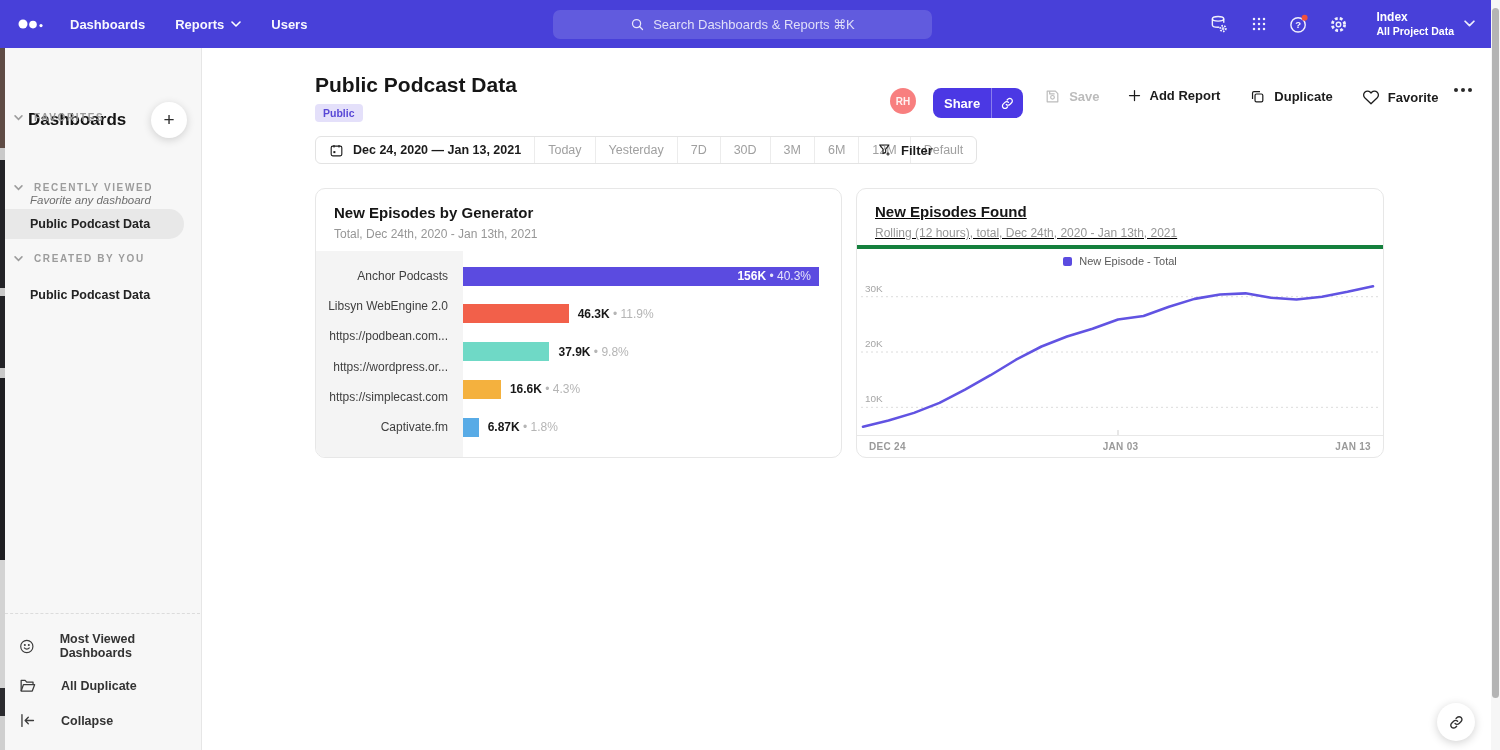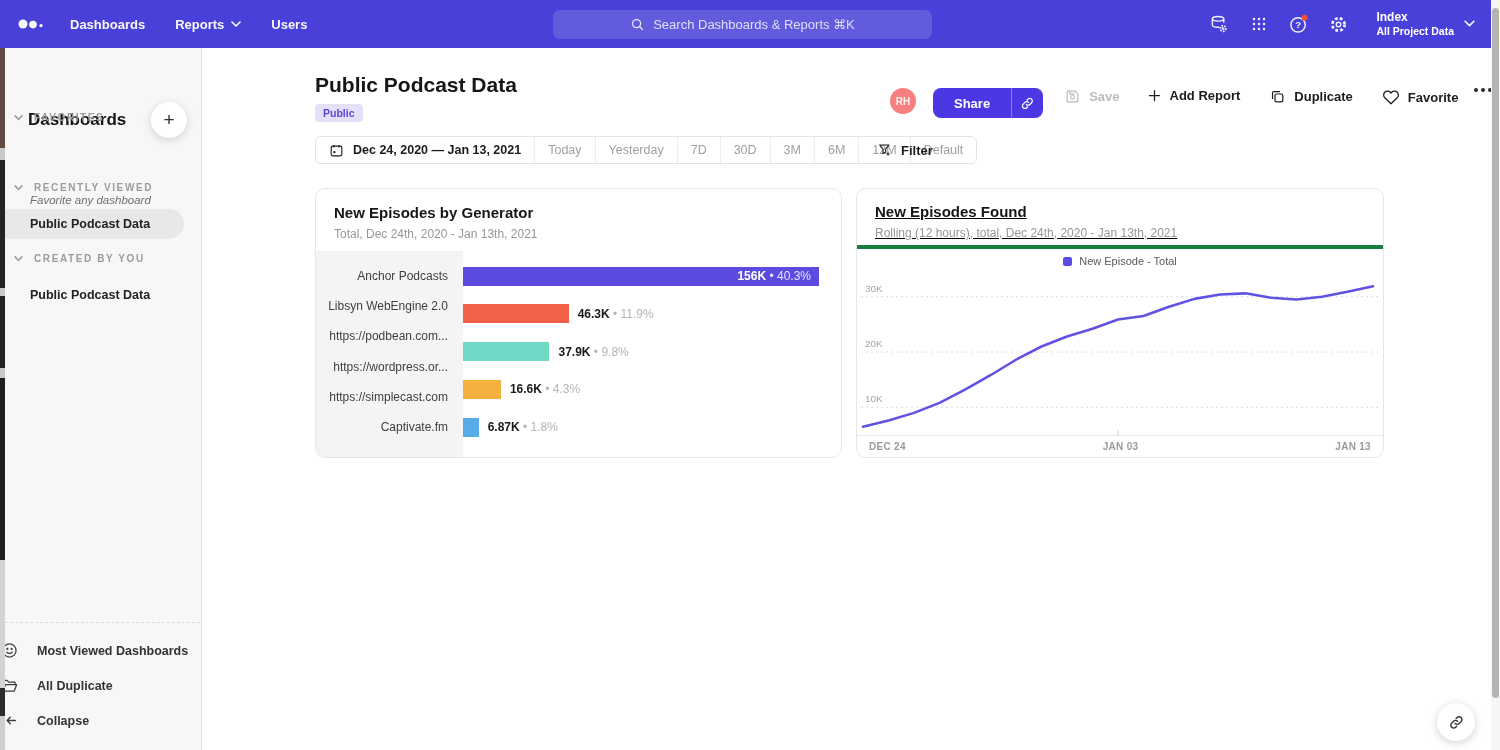--- a/index.html
+++ b/index.html
@@ -35,33 +35,33 @@
     background:#fff; box-shadow:0 2px 8px rgba(0,0,0,.16); display:flex; align-items:center;
     justify-content:center; font-size:19px; color:#2e2e2e; cursor:pointer; font-weight:400; }
   .sb-sec { position:absolute; left:14px; display:flex; align-items:center; gap:11px;
     font-size:10px; font-weight:700; letter-spacing:1.6px; color:#9c9c9c; cursor:pointer; }
   .sb-empty { position:absolute; left:30px; font-style:italic; font-size:11.5px; color:#6e6e6e; }
   .sb-item { position:absolute; left:5px; right:17px; height:30px; display:flex; align-items:center;
     padding-left:25px; font-size:12.5px; font-weight:700; color:#232323; cursor:pointer; }
   .sb-item.hl { background:#e8e8e8; border-radius:0 17px 17px 0; }
   .sb-footer { position:absolute; left:0; right:1px; bottom:0; padding:10px 0 12px;
     border-top:1px dashed #dcdcdc; }
-  .sb-foot-item { display:flex; align-items:center; gap:18px; padding:8px 0 8px 0;
+  .sb-foot-item { display:flex; align-items:center; gap:24px; padding:8px 0 8px 18px;
     font-size:12.5px; font-weight:700; color:#333; cursor:pointer; }
 
   
   .page-title { position:absolute; left:315px; top:73px; font-size:21px; font-weight:800; color:#161616; }
   .badge { position:absolute; left:315px; top:104px; background:#e4e0fa; color:#5847d6;
     font-size:10.5px; font-weight:700; padding:3px 8px; border-radius:4px; }
   .actions { position:absolute; left:890px; top:88px; height:30px; display:flex; align-items:flex-start; }
   .avatar { width:26px; height:26px; border-radius:50%; background:#f87f7f; color:#fff1f1;
     font-size:10px; font-weight:700; display:flex; align-items:center; justify-content:center; cursor:pointer; }
   .share { display:flex; height:30px; border-radius:8px; overflow:hidden; background:#4b38e4;
     margin-left:17px; cursor:pointer; }
-  .share-main { display:flex; align-items:center; padding:0 21px; color:#fff; font-size:13px; font-weight:700; }
+  .share-main { display:flex; align-items:center; padding:0 11px; color:#fff; font-size:13px; font-weight:700; }
   .share-div { width:1px; background:rgba(255,255,255,.35); }
   .share-link { width:31px; display:flex; align-items:center; justify-content:center; }
   .act { display:flex; align-items:center; gap:8px; font-size:13px; font-weight:700; color:#1c1c1c; cursor:pointer; }
   .act.disabled { color:#bcbcbc; cursor:default; }
   .more-dots { display:flex; gap:3px; margin-left:16px; cursor:pointer; }
   .more-dots i { width:4px; height:4px; border-radius:50%; background:#2a2a2a; display:block; }
 
   
   .toolbar { position:absolute; left:315px; top:136px; height:28px; display:flex;
     border:1px solid #e3e3e3; border-radius:6px; background:#fff; }

